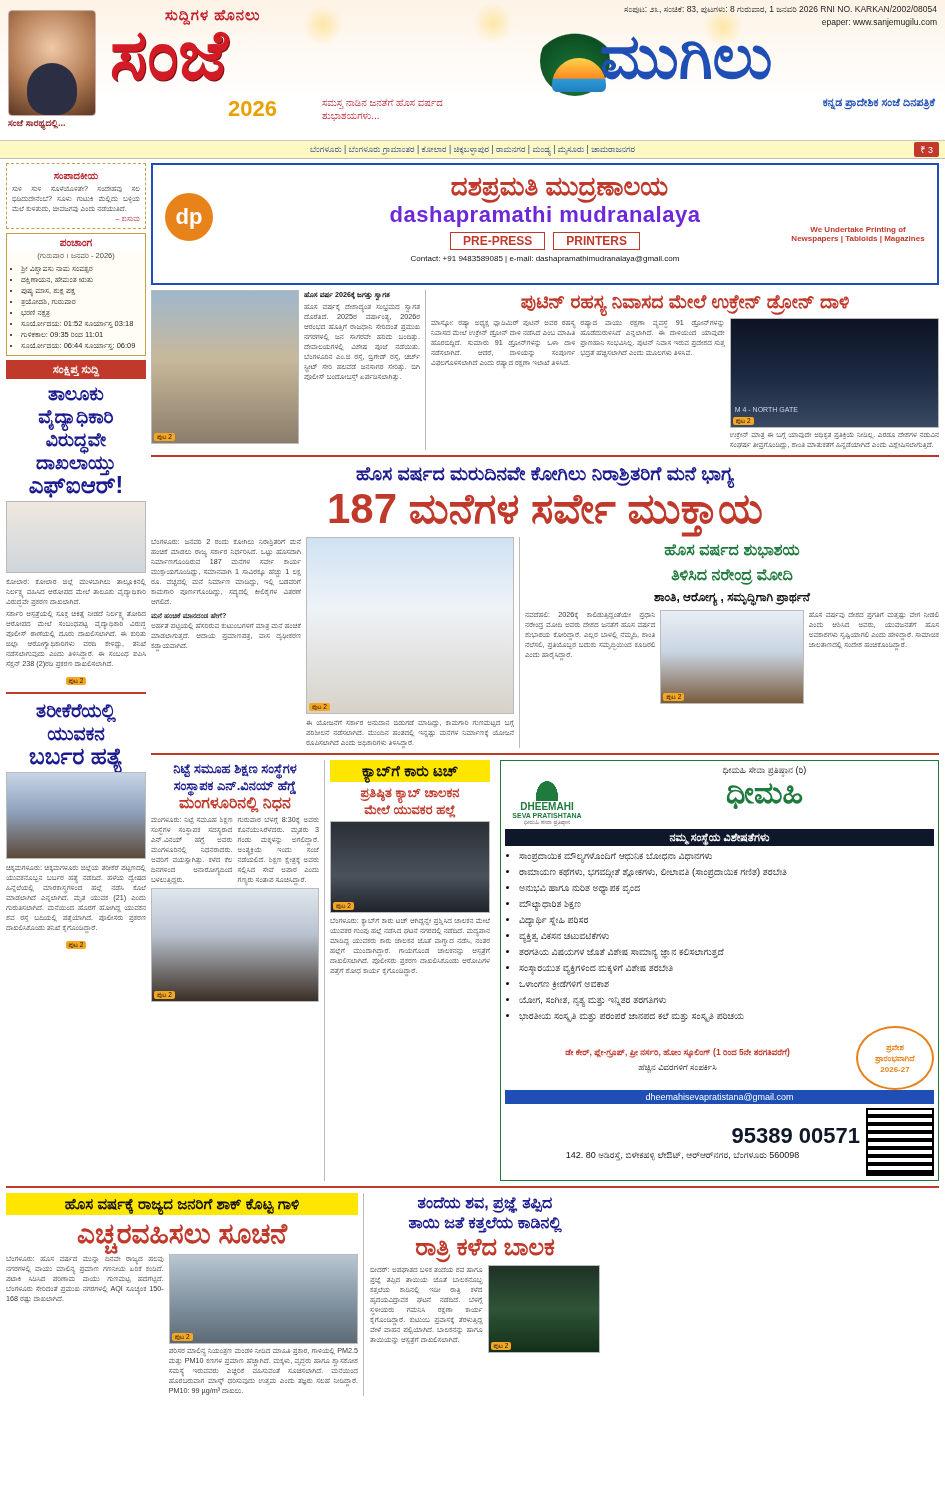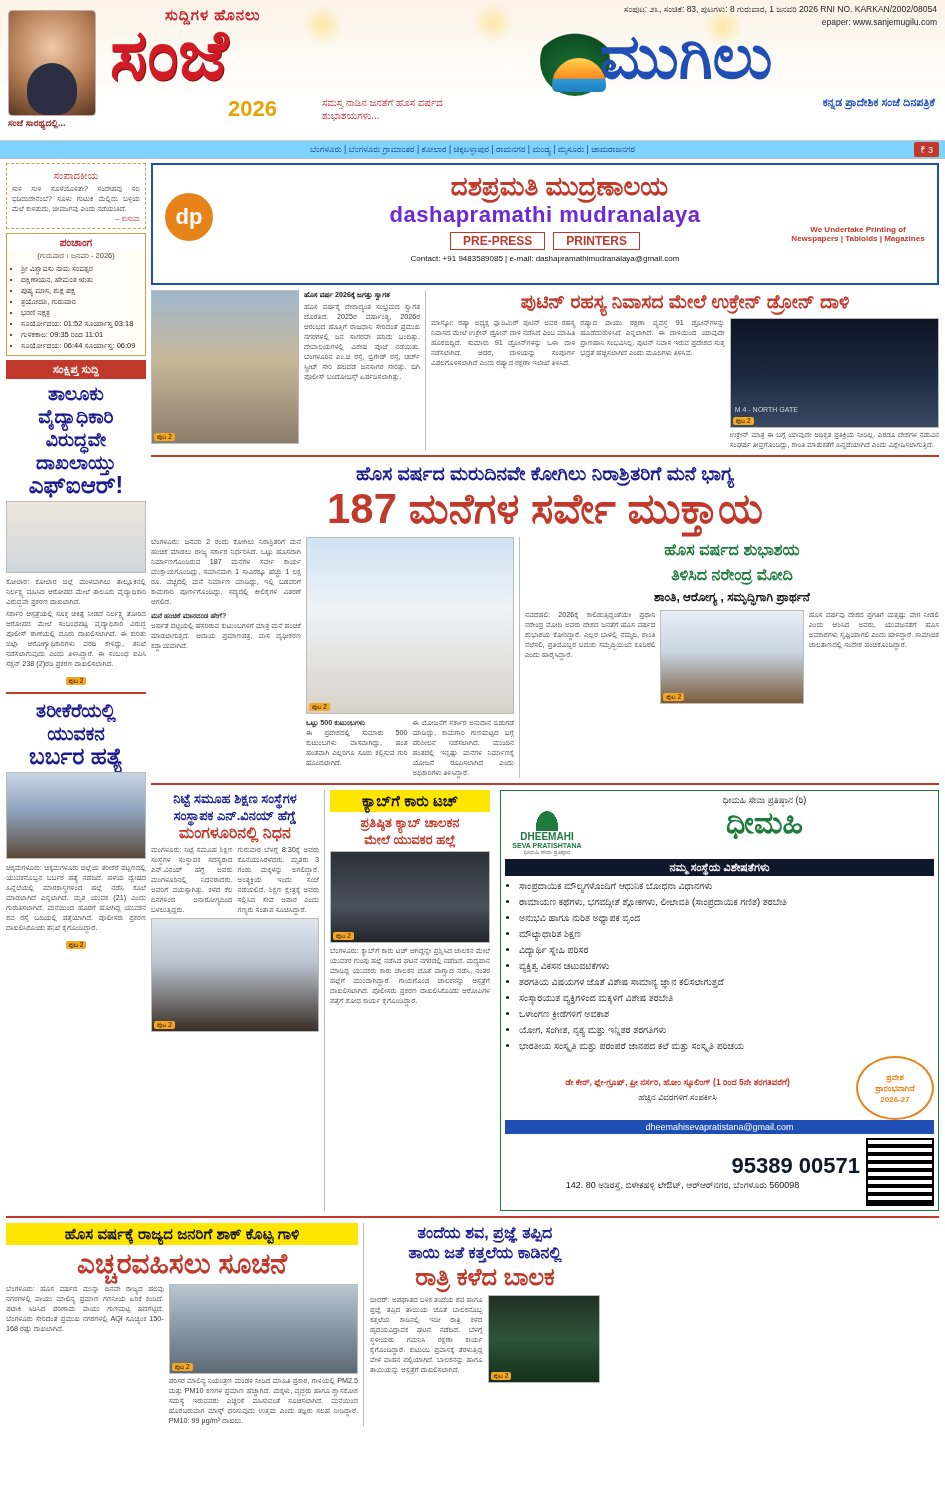--- a/index.html
+++ b/index.html
@@ -24,35 +24,35 @@
   .mh-year{position:absolute;left:228px;top:96px;font-size:22px;font-weight:bold;color:#e8a100;}
   .mh-tag{position:absolute;left:322px;top:96px;font-size:10px;color:#b8242e;line-height:13px;width:130px;}
   .mh-sub2{position:absolute;right:10px;top:96px;font-size:11px;color:#1f4fb5;font-weight:bold;}
   .mh-palm{position:absolute;left:540px;top:26px;width:70px;height:70px;
      background:radial-gradient(circle at 50% 75%,#1d7a3a 0%,#0d4d22 70%,rgba(0,0,0,0) 72%);border-radius:50%;}
   .mh-sun{position:absolute;left:552px;top:58px;width:54px;height:34px;border-radius:30px 30px 6px 6px;
      background:linear-gradient(180deg,#ffd34d,#ff8a1f 60%,#2e9bd6 61%,#1f7fc0);}
   .mh-fw{position:absolute;width:46px;height:46px;border-radius:50%;opacity:.5;
      background:radial-gradient(circle,#ffd75e 0%,rgba(255,215,94,0) 62%);}
 
-  .mh-band{height:17px;background:#7dd3fc;border-bottom:1px solid #bbb;display:flex;align-items:center;
+  .mh-band{height:17px;background:#fef9c3;border-bottom:1px solid #bbb;display:flex;align-items:center;
      justify-content:center;font-size:8.5px;color:#1c3b8b;position:relative;}
   .mh-price{position:absolute;right:6px;top:1px;background:#c0392b;color:#fff;font-size:9px;
      padding:1px 6px;border-radius:2px;}
 
   
   .cols{display:flex;gap:0;padding:4px 6px 0 6px;}
   .col-left{width:140px;flex:0 0 140px;}
   .col-rest{flex:1;padding-left:5px;}
   .pad{padding:4px 5px;}
   .kn-sm{font-size:7.2px;line-height:10px;color:#333;text-align:justify;}
 
   
   .lc-head{background:#fff;border:1px dashed #c7a14a;margin-bottom:4px;}
-  .lc-title{font-size:10px;color:#b8242e;font-weight:normal;text-align:center;padding:2px 0;}
+  .lc-title{font-size:10px;color:#b8242e;font-weight:bold;text-align:center;padding:2px 0;}
   .panchanga{border:1px solid #c7a14a;background:#fffdf5;}
   .panchanga .hd{background:#fff;color:#b8242e;font-size:10.5px;font-weight:bold;text-align:center;padding:2px 0;}
   .panchanga .sub{font-size:7.5px;text-align:center;color:#444;margin-bottom:2px;}
   .panchanga ul{margin:0;padding:0 4px 4px 14px;}
   .panchanga li{font-size:7.5px;line-height:11px;color:#1a1a1a;}
   .redbar{background:#c0392b;color:#fff;font-size:11px;font-weight:bold;text-align:center;padding:3px 0;margin:4px 0 3px;}
   .lead-kn{font-size:19px;line-height:23px;font-weight:bold;color:#1b1b8f;text-align:center;}
   .photo{background:#d8dde2;border:1px solid #bbb;position:relative;overflow:hidden;}
   .ph-cap{position:absolute;left:2px;bottom:2px;background:#f5a623;color:#111;font-size:6.5px;padding:0 3px;border-radius:2px;}
   .pic-hands{background:linear-gradient(180deg,#efe7de,#cfd6db);}
@@ -252,24 +252,20 @@
           <div class="kn-sm">ಬೆಂಗಳೂರು: ಜನವರಿ 2 ರಂದು ಕೋಗಿಲು ನಿರಾಶ್ರಿತರಿಗೆ ಮನೆ ಹಂಚಿಕೆ ಮಾಡಲು ರಾಜ್ಯ ಸರ್ಕಾರ ನಿರ್ಧರಿಸಿದೆ. ಒಟ್ಟು ಹೊಸದಾಗಿ ನಿರ್ಮಾಣಗೊಂಡಿರುವ 187 ಮನೆಗಳ ಸರ್ವೇ ಕಾರ್ಯ ಮುಕ್ತಾಯಗೊಂಡಿದ್ದು, ಸಮಾನವಾಗಿ 1 ಸಾವಿರಕ್ಕೂ ಹೆಚ್ಚು 1 ಲಕ್ಷ ರೂ. ವೆಚ್ಚದಲ್ಲಿ ಮನೆ ನಿರ್ಮಾಣ ಮಾಡಿದ್ದು, ಇಲ್ಲಿ ಬಡವರಿಗೆ ಕಾಮಗಾರಿ ಪೂರ್ಣಗೊಂಡಿದ್ದು, ಸದ್ಯದಲ್ಲಿ ಕೀಲಿಕೈಗಳ ವಿತರಣೆ ಆಗಲಿದೆ.</div>
           <div class="kn-sm mt4" style="font-weight:bold;">ಮನೆ ಹಂಚಿಕೆ ಮಾನದಂಡ ಹೇಗೆ?</div>
           <div class="kn-sm">ಅರ್ಹತೆ ಪಟ್ಟಿಯಲ್ಲಿ ಹೆಸರಿರುವ ಕುಟುಂಬಗಳಿಗೆ ಮಾತ್ರ ಮನೆ ಹಂಚಿಕೆ ಮಾಡಲಾಗುತ್ತದೆ. ಆದಾಯ ಪ್ರಮಾಣಪತ್ರ, ವಾಸ ದೃಢೀಕರಣ ಕಡ್ಡಾಯವಾಗಿದೆ.</div>
         </div>
         <div style="width:208px;flex:0 0 208px;">
           <div class="photo pic-build" style="height:175px;">
             <span class="ph-cap">ಪುಟ 2</span>
           </div>
           <div class="c2 mt4">
             <div class="colbox">
-                <div class="kn-sm" style="font-weight:bold;">ಒಟ್ಟು 500 ಕುಟುಂಬಗಳು</div>
-              <div class="kn-sm">ಈ ಪ್ರದೇಶದಲ್ಲಿ ಸುಮಾರು 500 ಕುಟುಂಬಗಳು ವಾಸವಾಗಿದ್ದು, ಹಂತ ಹಂತವಾಗಿ ಎಲ್ಲರಿಗೂ ಸೂರು ಕಲ್ಪಿಸುವ ಗುರಿ ಹೊಂದಲಾಗಿದೆ.</div>
-              </div>
-            <div class="colbox">
                 <div class="kn-sm">ಈ ಯೋಜನೆಗೆ ಸರ್ಕಾರ ಅನುದಾನ ಬಿಡುಗಡೆ ಮಾಡಿದ್ದು, ಕಾಮಗಾರಿ ಗುಣಮಟ್ಟದ ಬಗ್ಗೆ ಪರಿಶೀಲನೆ ನಡೆಸಲಾಗಿದೆ. ಮುಂದಿನ ಹಂತದಲ್ಲಿ ಇನ್ನಷ್ಟು ಮನೆಗಳ ನಿರ್ಮಾಣಕ್ಕೆ ಯೋಜನೆ ರೂಪಿಸಲಾಗಿದೆ ಎಂದು ಅಧಿಕಾರಿಗಳು ತಿಳಿಸಿದ್ದಾರೆ.</div>
               </div>
           </div>
         </div>
         <div style="flex:1;border-left:1px solid #bbb;padding-left:5px;">
           <div class="hl-green">ಹೊಸ ವರ್ಷದ ಶುಭಾಶಯ</div>
           <div class="hl-green">ತಿಳಿಸಿದ ನರೇಂದ್ರ ಮೋದಿ</div>
           <div class="hl-sm mt2" style="color:#111;font-size:12px;">ಶಾಂತಿ, ಆರೋಗ್ಯ , ಸಮೃದ್ಧಿಗಾಗಿ ಪ್ರಾರ್ಥನೆ</div>
           <div class="c2 mt4">
             <div class="colbox">

